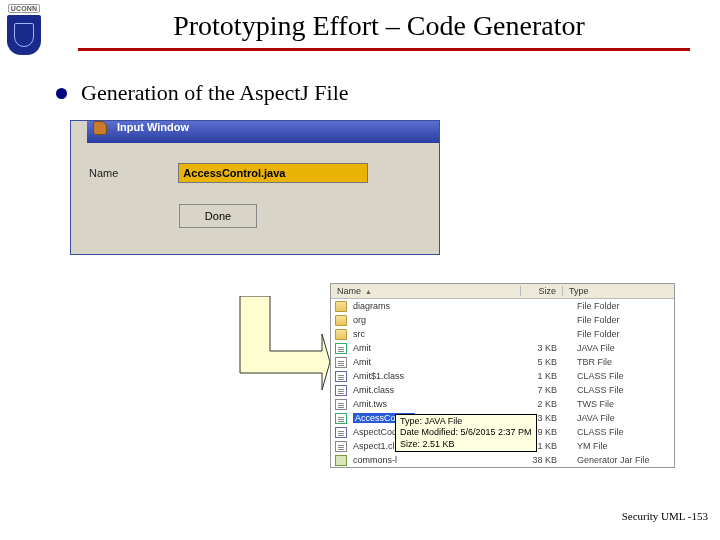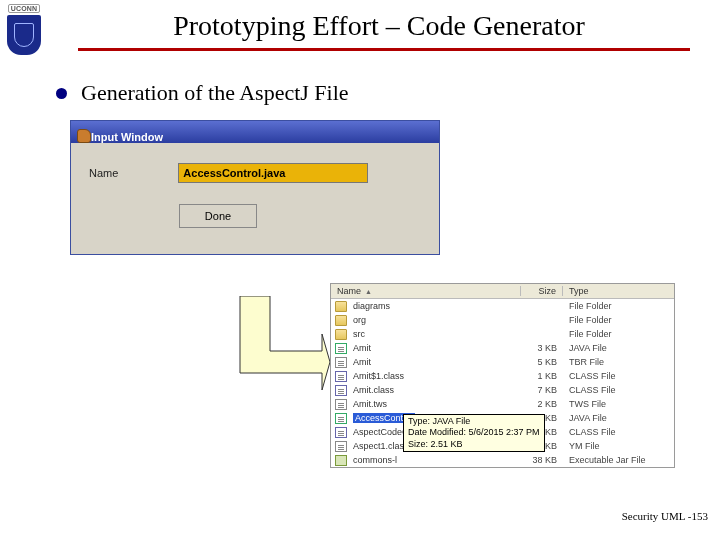--- a/index.html
+++ b/index.html
@@ -90,23 +90,24 @@
     left: 70px;
     top: 120px;
     width: 370px;
     border: 1px solid #3b4ea0;
     background: #d8d4c8;
   }
   .dialog-titlebar {
     height: 22px;
     background: linear-gradient(#5b6fd1,#2b3da0);
     display: flex;
-    align-items: flex-end;
+    align-items: flex-start;
     padding: 0 6px;
-    gap: 0;
+    gap: 10px;
+    margin-left: 16px;
   }
   .coffee-icon {
     width: 14px;
     height: 14px;
     background: #c97c2e;
     border-radius: 3px 6px 3px 3px;
     border: 1px solid #7a4a12;
   }
   .dialog-title {
     color: #fff;
@@ -181,21 +182,21 @@
   .sort-arrow { font-size:7px; color:#666; }
 
   .file-list { }
   .file-row {
     display: flex;
     height: 14px;
     align-items: center;
   }
   .file-row .fname { flex: 0 0 190px; padding-left: 4px; display: flex; align-items: center; gap: 6px; overflow:hidden; white-space:nowrap;}
   .file-row .fsize { flex: 0 0 42px; text-align: right; padding-right: 6px; color:#444;}
-  .file-row .ftype { flex: 1; padding-left: 6px; color:#444; white-space:nowrap; overflow:hidden;}
+  .file-row .ftype { flex: 1; padding-left: 6px; color:#444; white-space:nowrap; overflow:hidden;margin-left:8px;}
   .file-row.selected .fname-text {
     background: #2a5bd7;
     color: #fff;
     padding: 0 2px;
   }
 
   .ico {
     width: 12px;
     height: 11px;
     flex-shrink: 0;
@@ -221,21 +222,21 @@
   .ico-java { border-color:#3a6; }
   .ico-class { border-color:#66a; }
   .ico-jar {
     background:#d9e6b8;
     border:1px solid #7a9a3a;
   }
 
   
   .tooltip {
     position: absolute;
-    left: 72px;
+    left: 64px;
     top: 130px;
     background: #ffffe1;
     border: 1px solid #000;
     font-size: 9px;
     padding: 1px 4px;
     line-height: 1.25;
     white-space: nowrap;
     color:#000;
   }
 
@@ -385,21 +386,21 @@
         </div>
         <div class="fsize">1 KB</div>
         <div class="ftype">YM File</div>
       </div>
       <div class="file-row">
         <div class="fname">
           <div class="ico ico-jar"></div>
           <span class="fname-text">commons-l</span>
         </div>
         <div class="fsize">38 KB</div>
-        <div class="ftype">Executable Jar File</div>
+        <div class="ftype">Generator Jar File</div>
       </div>
     </div>
   <div class="tooltip">
     <div>Type: JAVA File</div>
     <div>Date Modified: 5/6/2015 2:37 PM</div>
     <div>Size: 2.51 KB</div>
   </div>
 </div>
 
 <div class="footer">Security UML -153</div>

